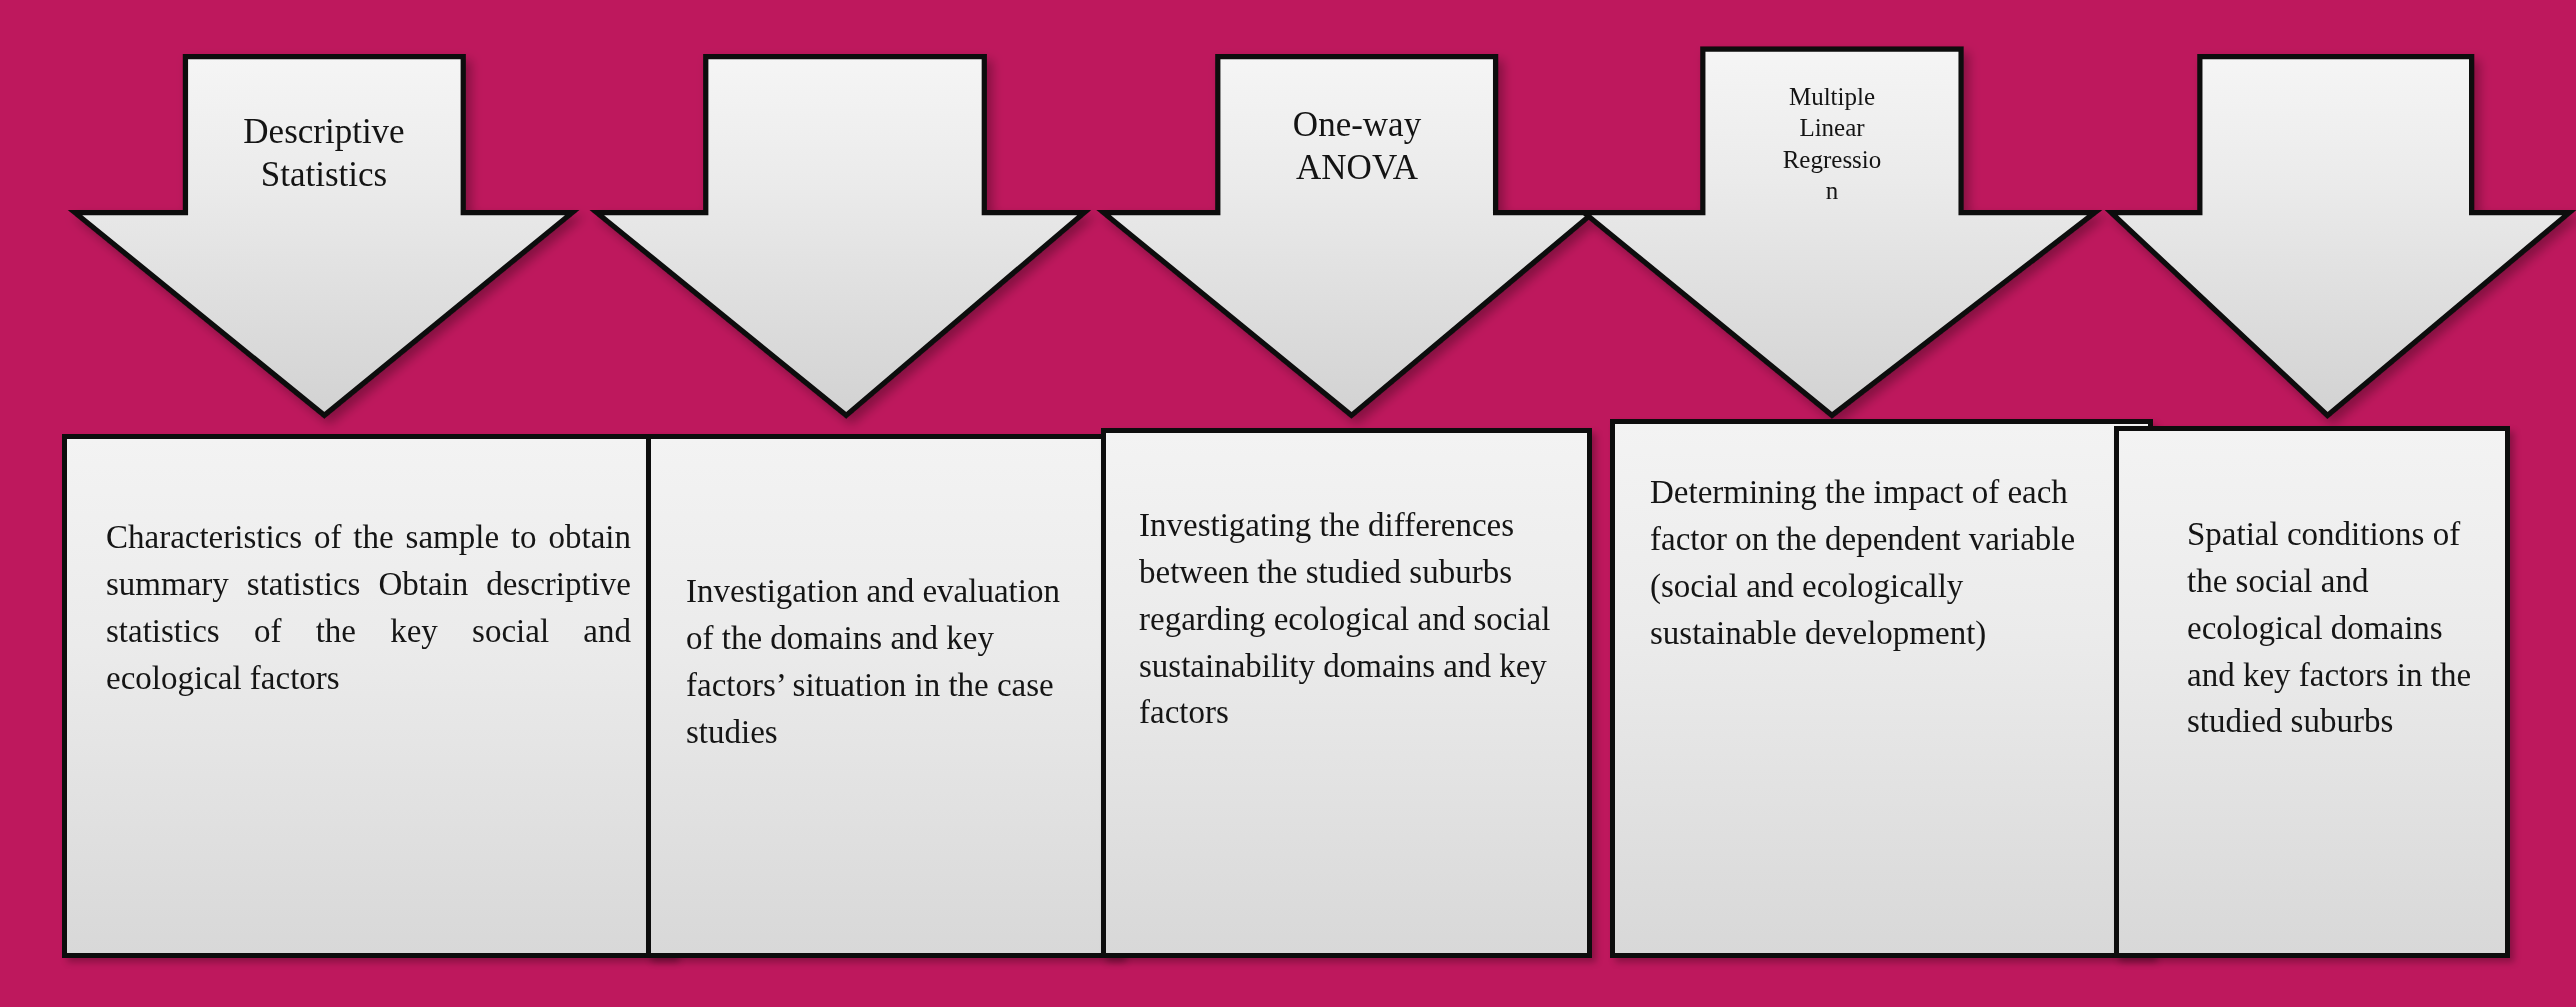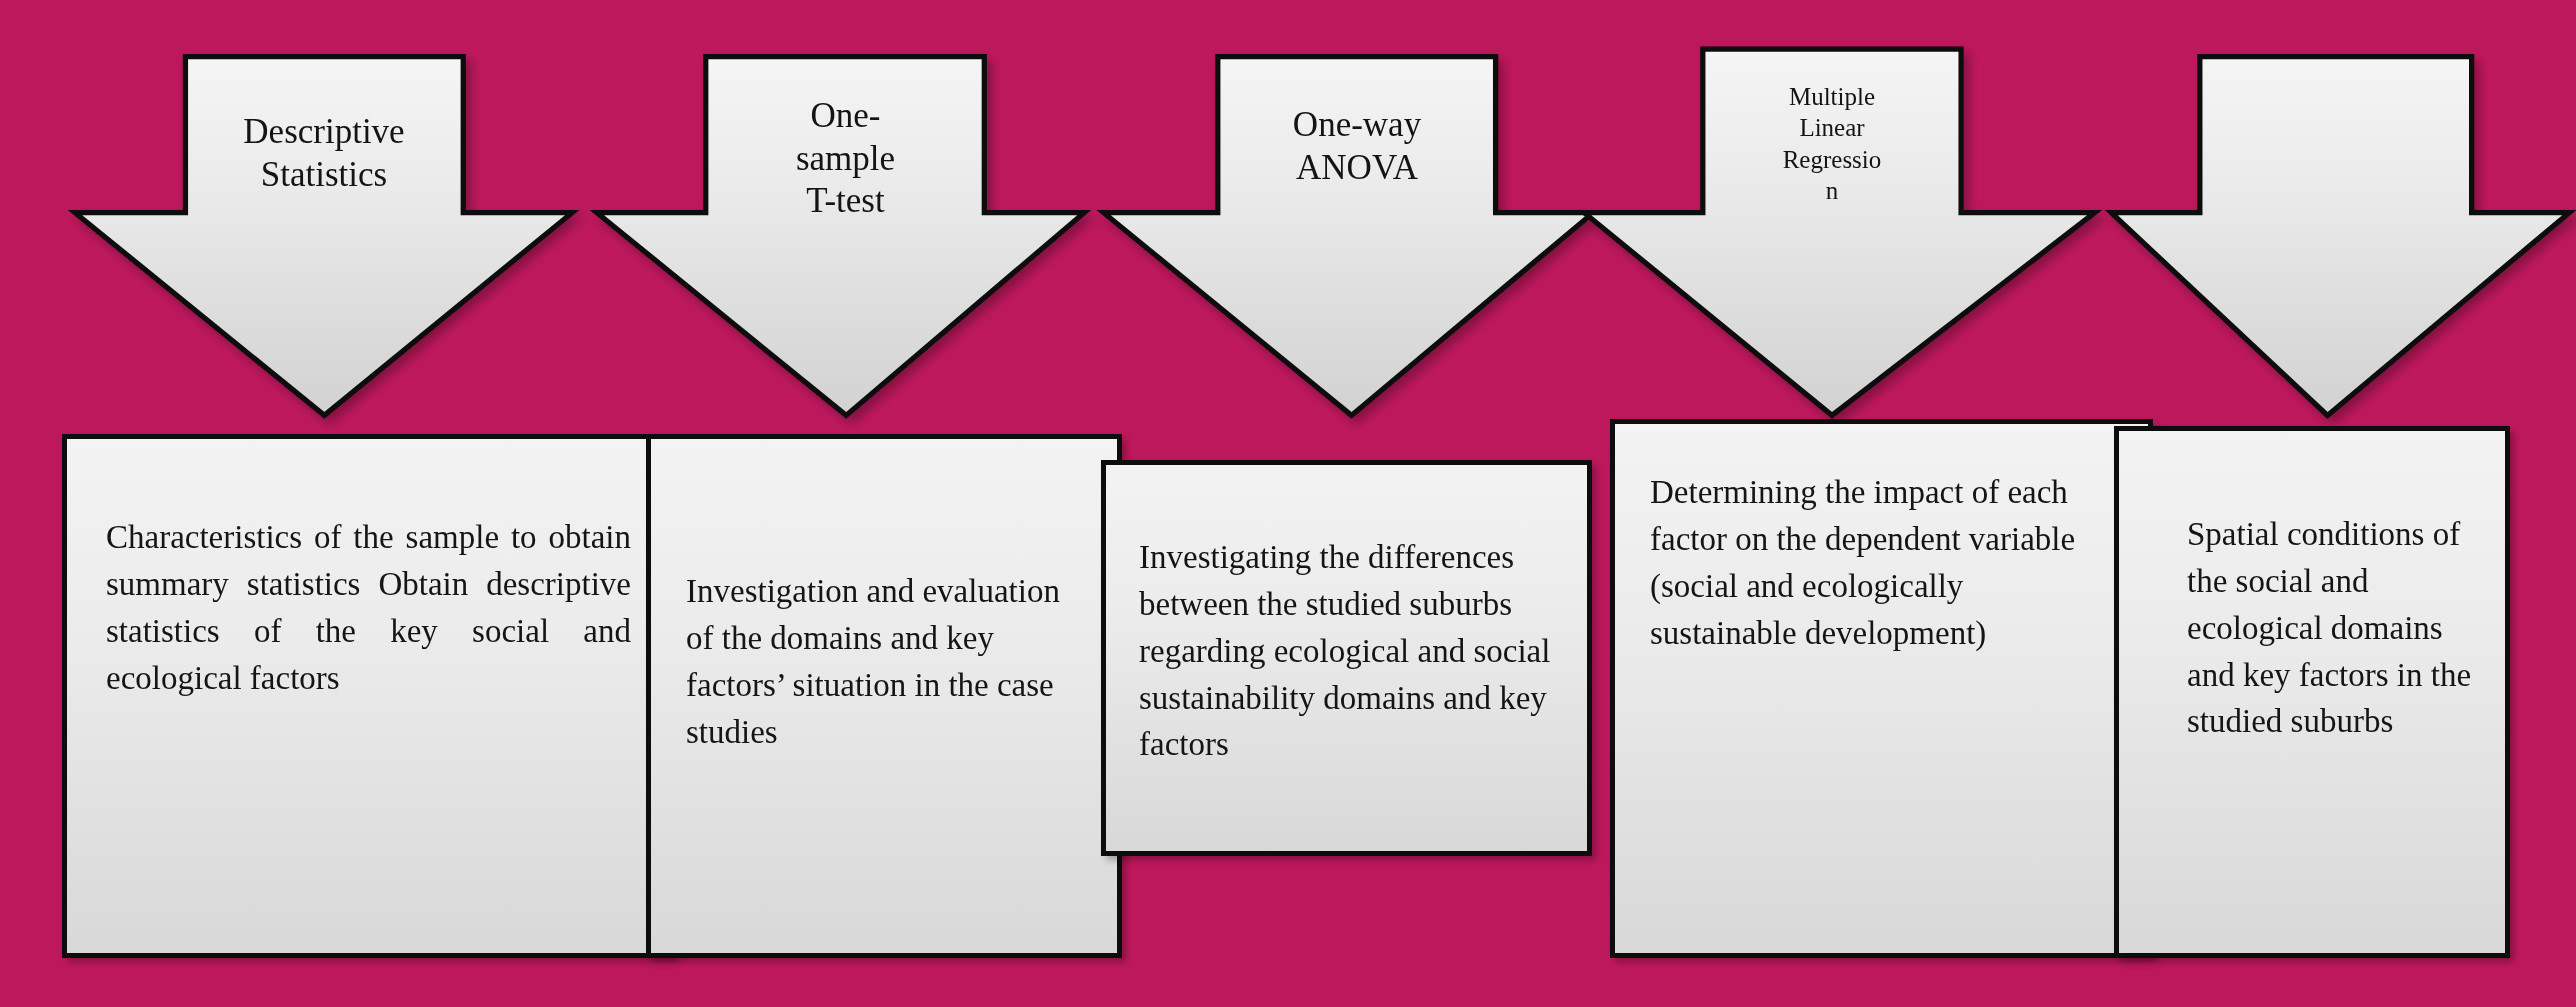--- a/index.html
+++ b/index.html
@@ -92,42 +92,39 @@
 
       <polygon class="arrow-shape" points="2268,65 2612,65 2612,283 2790,283 2440,553 2110,283 2268,283"></polygon>
 
       <polygon class="arrow-shape" points="2930,75 3292,75 3292,283 3422,283 3100,553 2812,283 2930,283"></polygon>
     </g>
   </svg>
 
   <div class="arrow-label" style="left:185px; top:111px; width:278px;">Descriptive
 Statistics</div>
 
-  <div class="arrow-label" style="left:706px; top:95px; width:279px;">One-
-sample
-T-test</div>
 
   <div class="arrow-label" style="left:1218px; top:104px; width:278px;">One-way
 ANOVA</div>
 
   <div class="arrow-label" style="left:1703px; top:81px; width:258px; font-size:25px; line-height:1.25;">Multiple
 Linear
 Regressio
 n</div>
 
 
   <div class="desc-box" style="left:62px; top:434px; width:613px; height:524px;">
     <div class="desc-text justify" style="top:75px; padding:0 39px;">Characteristics of the sample to obtain summary statistics Obtain descriptive statistics of the key social and ecological factors</div>
   </div>
 
   <div class="desc-box" style="left:646px; top:434px; width:476px; height:524px;">
     <div class="desc-text left" style="top:129px; padding:0 35px;">Investigation and evaluation of the domains and key factors’ situation in the case studies</div>
   </div>
 
-  <div class="desc-box" style="left:1101px; top:428px; width:491px; height:396px;margin-top:32px;">
+  <div class="desc-box" style="left:1101px; top:428px; width:491px; height:530px;">
     <div class="desc-text left" style="top:69px; padding:0 33px;">Investigating the differences between the studied suburbs regarding ecological and social sustainability domains and key factors</div>
   </div>
 
   <div class="desc-box" style="left:1610px; top:419px; width:543px; height:539px;">
     <div class="desc-text left" style="top:45px; padding:0 35px;">Determining the impact of each factor on the dependent variable (social and ecologically sustainable development)</div>
   </div>
 
   <div class="desc-box" style="left:2114px; top:426px; width:396px; height:532px;">
     <div class="desc-text left" style="top:80px; padding:0 33px;margin-left:35px;">Spatial conditions of the social and ecological domains and key factors in the studied suburbs</div>
   </div>

